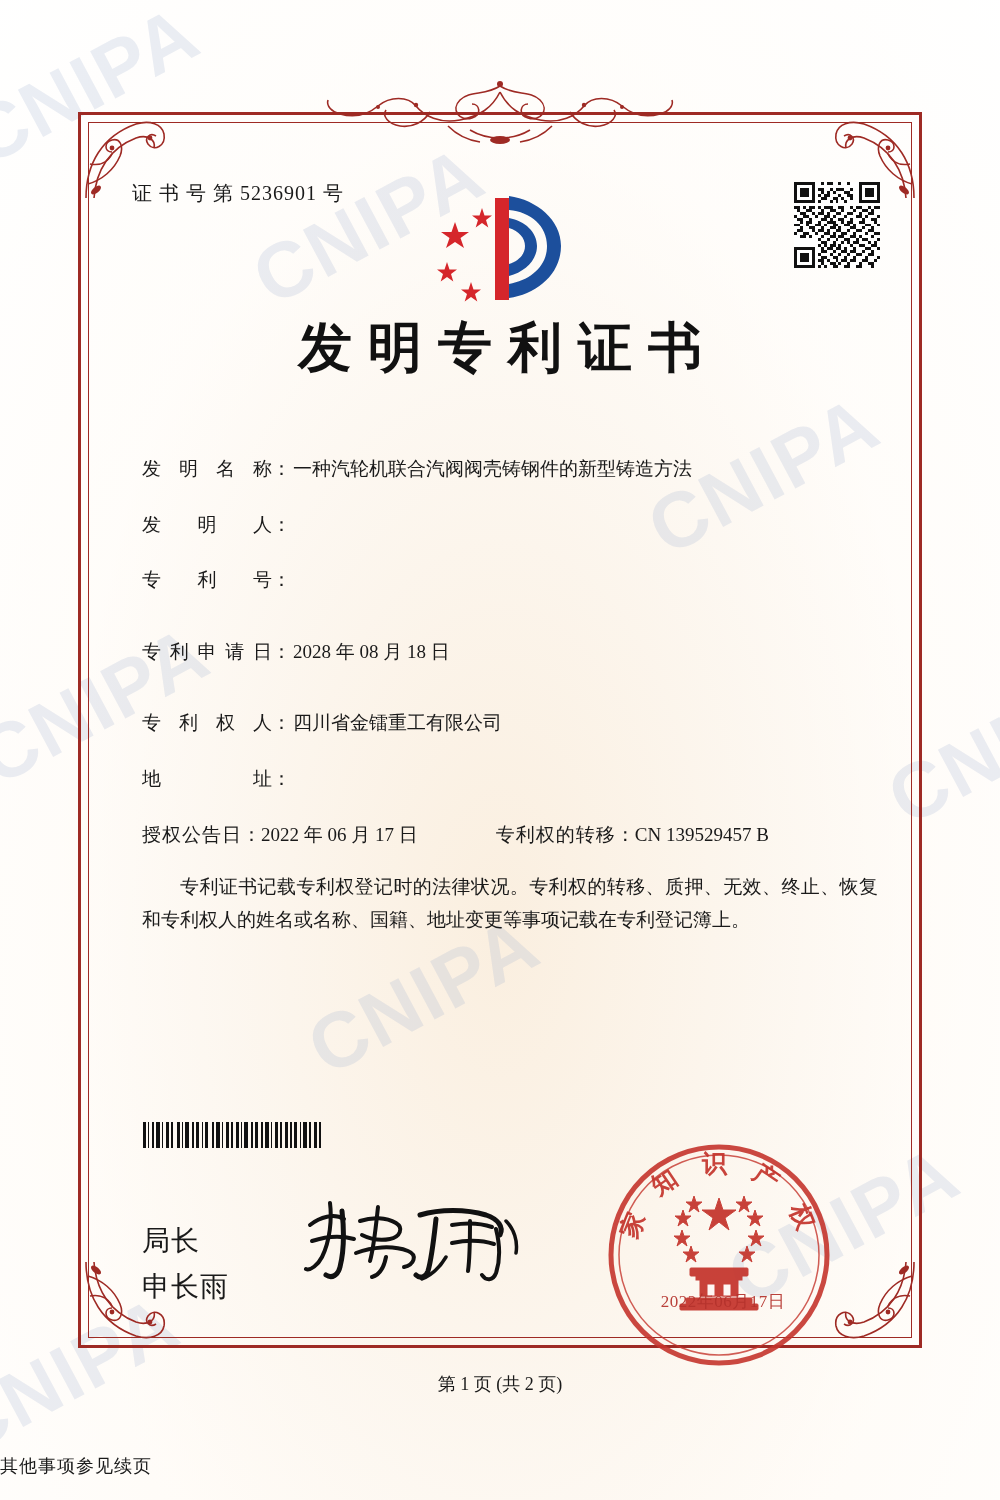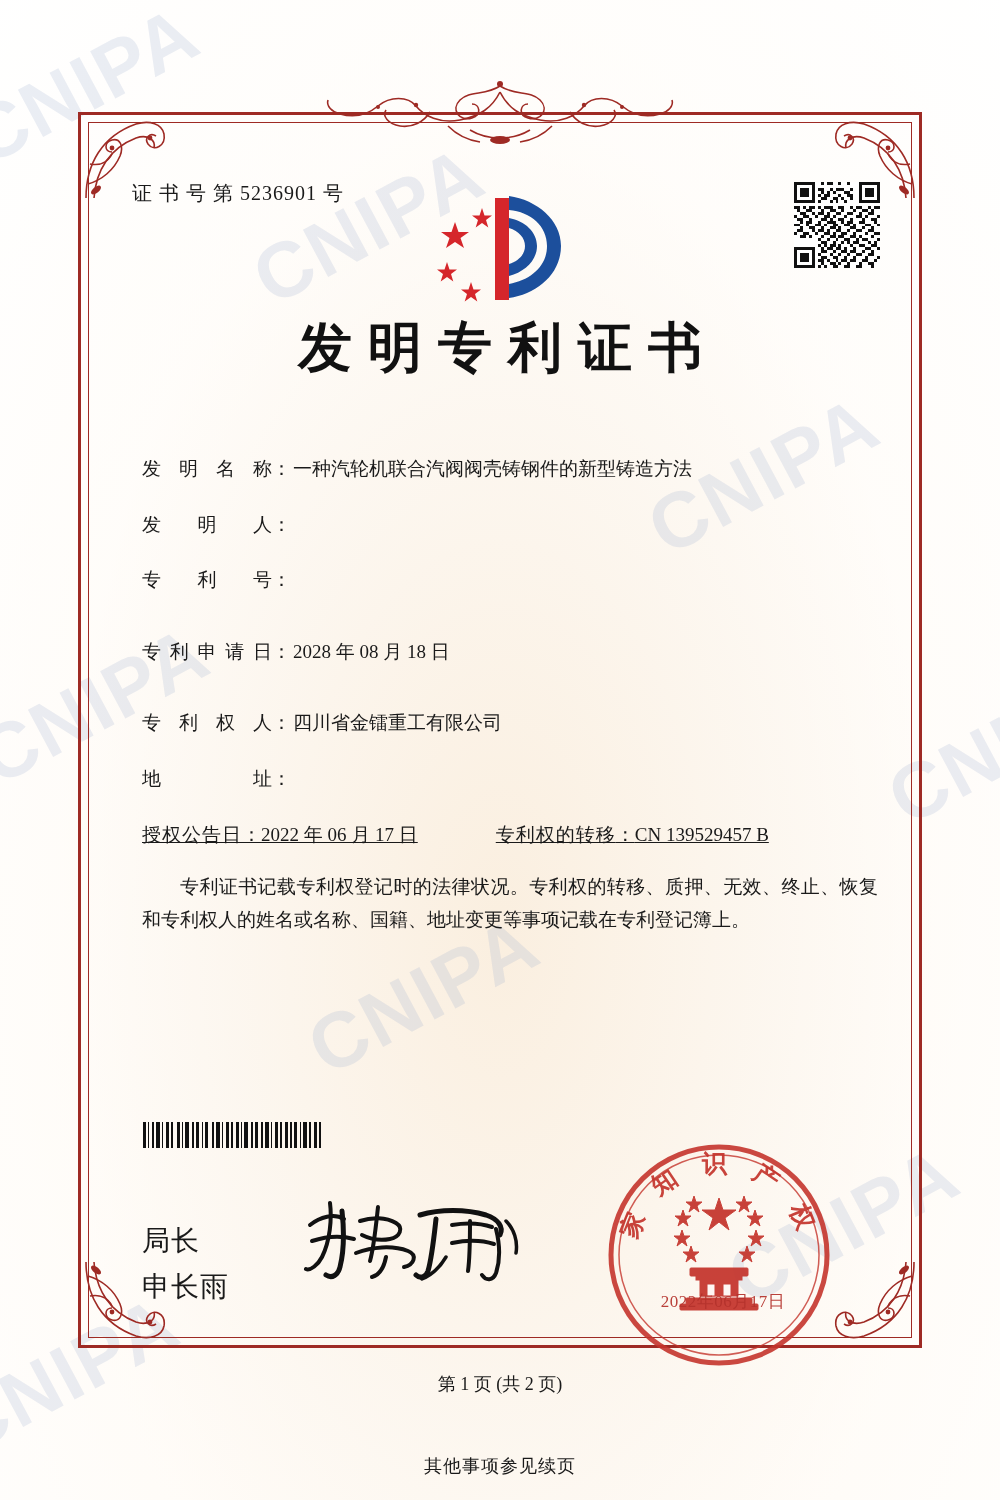--- a/index.html
+++ b/index.html
@@ -134,21 +134,21 @@
   .field .lbl span { display: inline-block; }
   .field .colon { margin: 0 2px 0 0; }
   .field .val { flex: 1; margin-top: 16px; }
 
   .field-row2 {
     display: flex;
     align-items: baseline;
     font-size: 19px;
     margin-bottom: 29px;
   }
-  .field-row2 .grp { display: flex; align-items: baseline; text-decoration: underline; }
+  .field-row2 .grp { display: flex; align-items: baseline; }
   .field-row2 .lbl2 { letter-spacing: 1px; }
   .field-row2 .spacer { width: 78px; }
 
   
   .paras {
     position: absolute;
     left: 142px;
     right: 122px;
     top: 870px;
     font-size: 19px;
@@ -218,21 +218,20 @@
     position: absolute;
     left: 0; right: 0;
     top: 1372px;
     text-align: center;
     font-size: 18px;
   }
   .footer-note {
     position: absolute;
     left: 0; right: 0;
     top: 1454px;
-    text-align: center;
     font-size: 18px;
     letter-spacing: 1px;
   }
 </style>
 </head>
 <body>
 
 <div class="page">
 
   <div class="watermarks">

